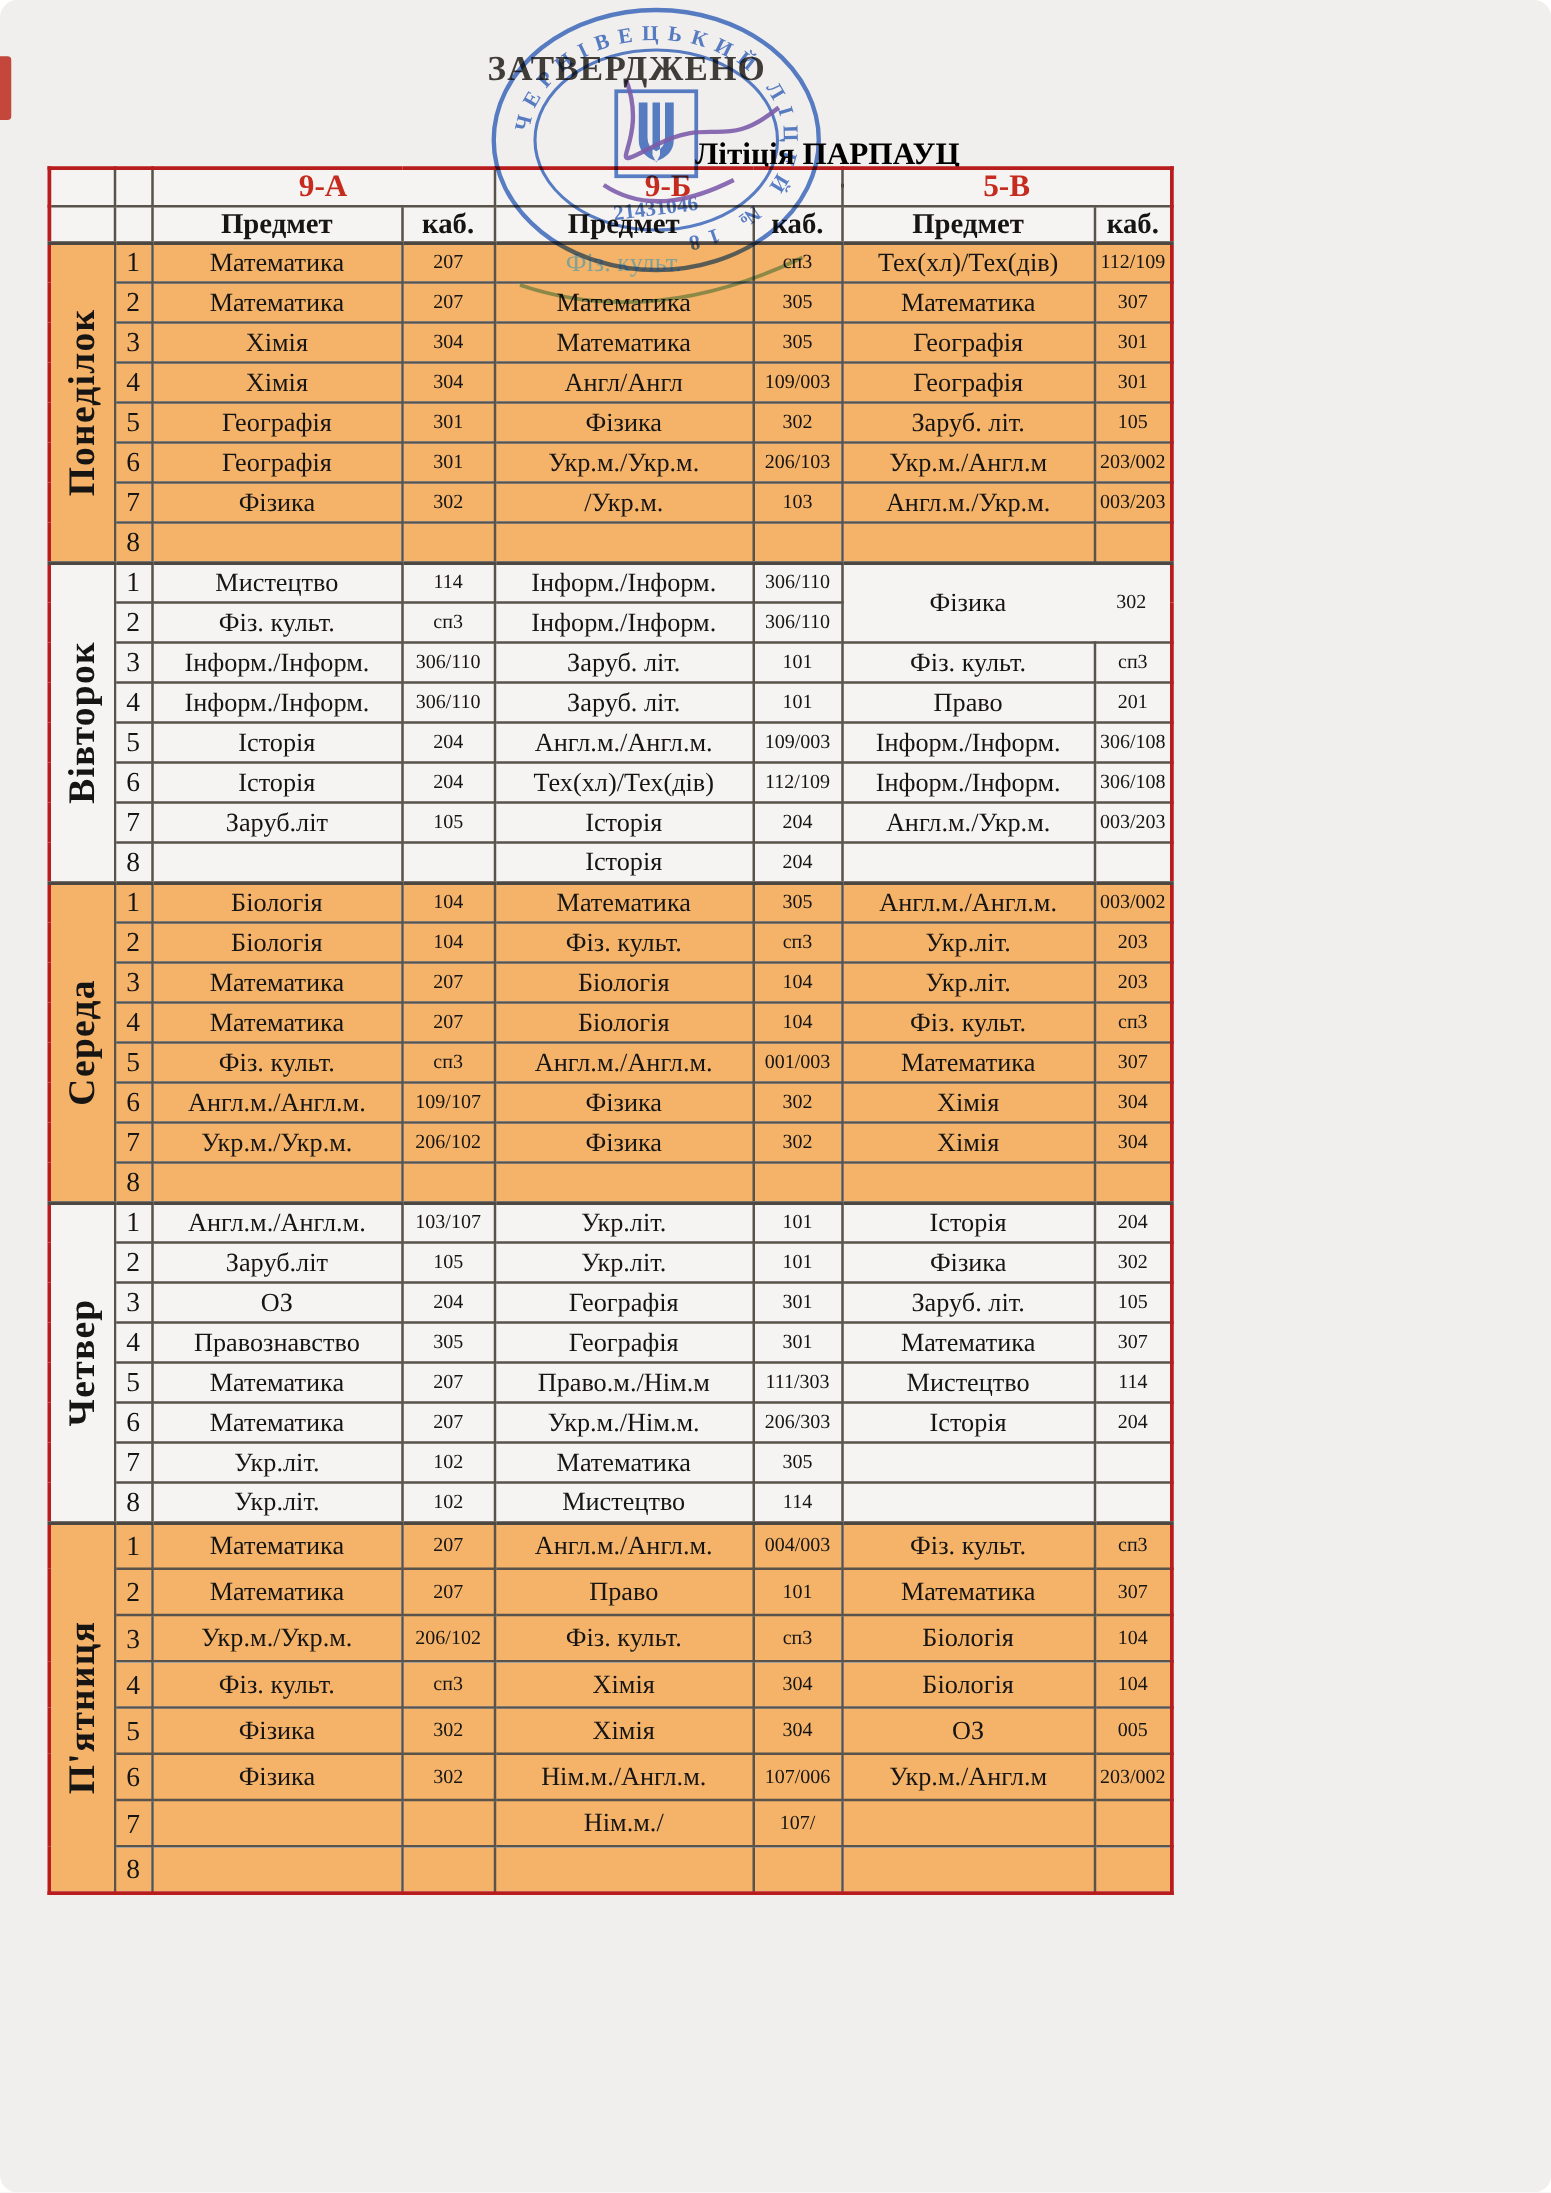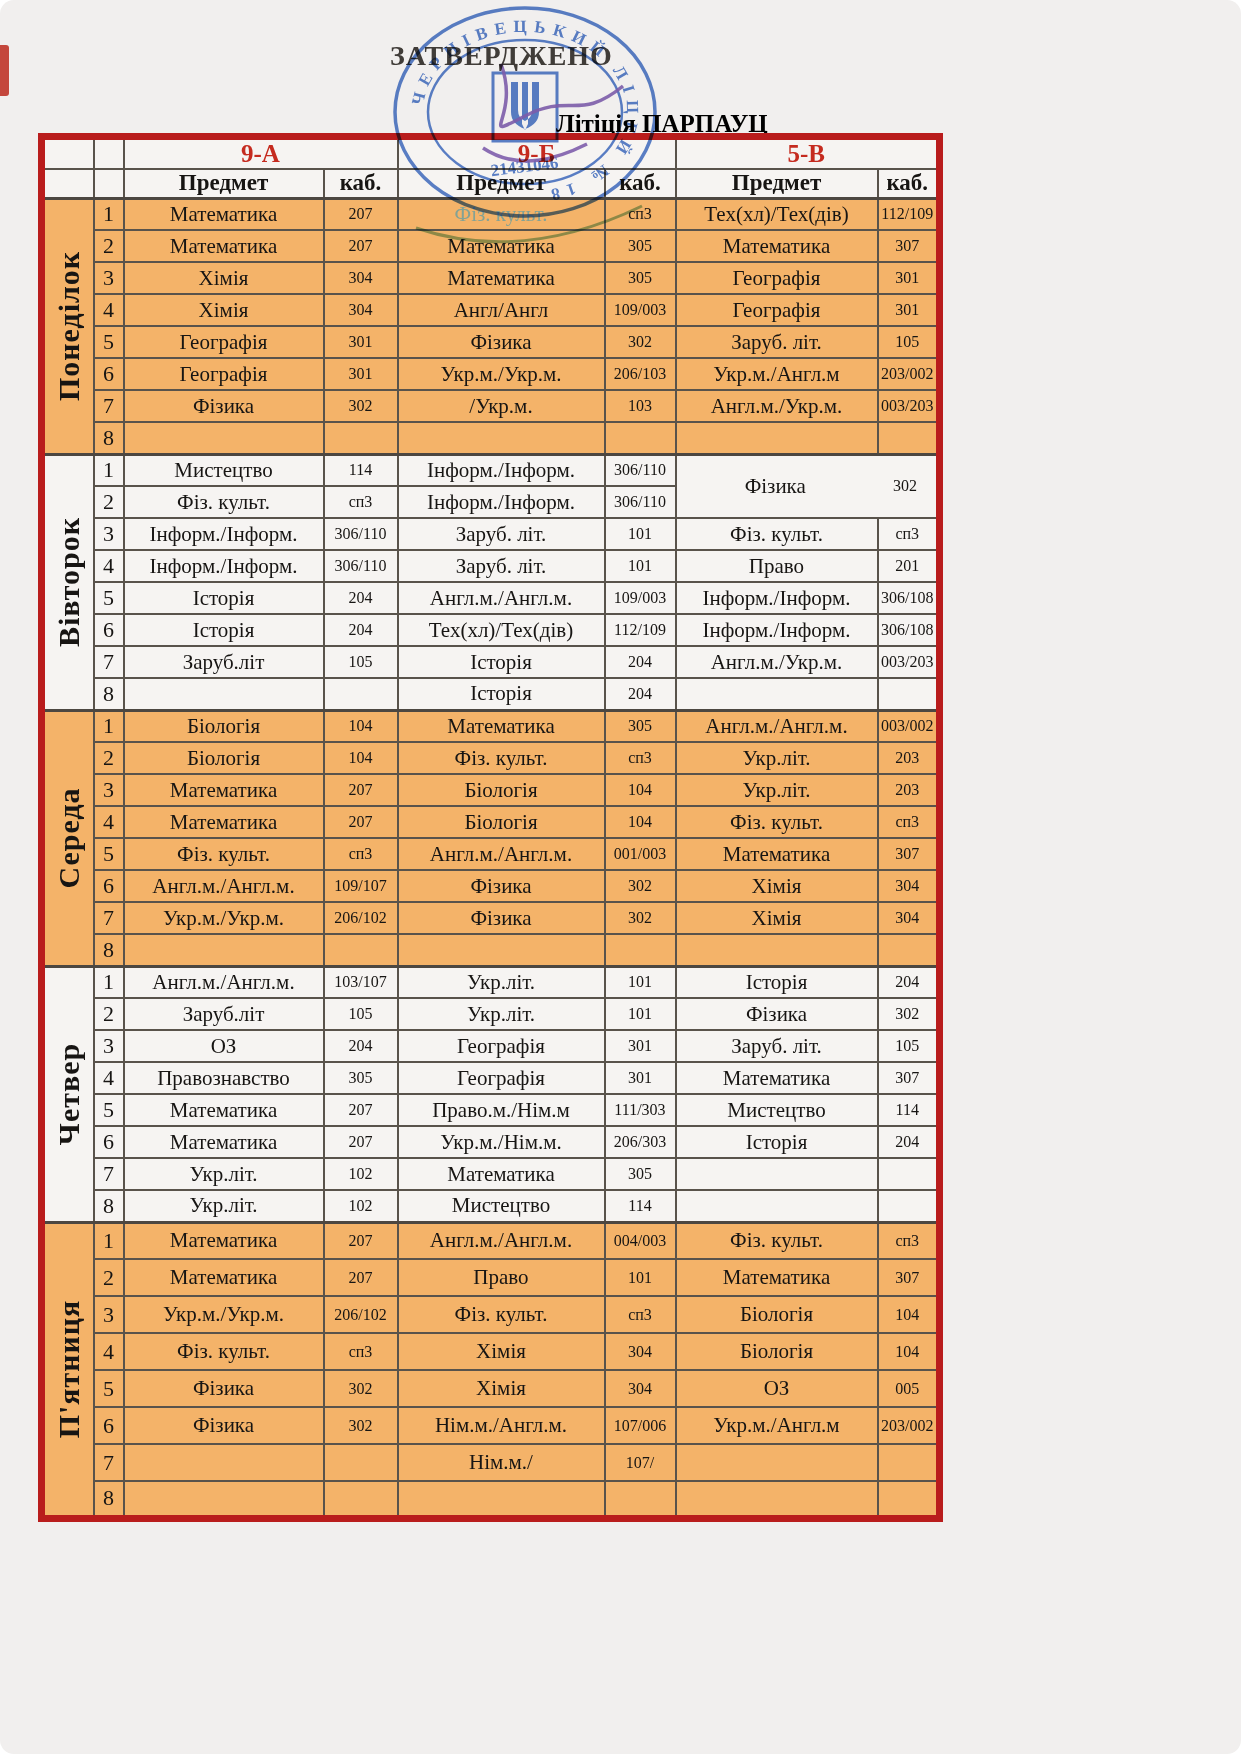--- a/index.html
+++ b/index.html
@@ -29,21 +29,21 @@
     background:#14120f;
   }
   .red-edge-mark{
     position:absolute;left:0;top:45px;width:9px;height:51px;
     background:#bf3428;opacity:.9;border-radius:0 3px 3px 0;
   }
   
   table.tt{
     position:absolute;left:38px;top:133px;
     border-collapse:collapse;table-layout:fixed;
-    border:7px solid #b91c1c;
+    border:3px solid #b91c1c;
     color:#171513;
   }
   .tt td{
     border:2px solid #59534b;
     text-align:center;vertical-align:middle;
     padding:0;overflow:hidden;
     background:#f6f4f2;
     white-space:nowrap;
   }
   .tt thead tr.r1{height:30px;}

